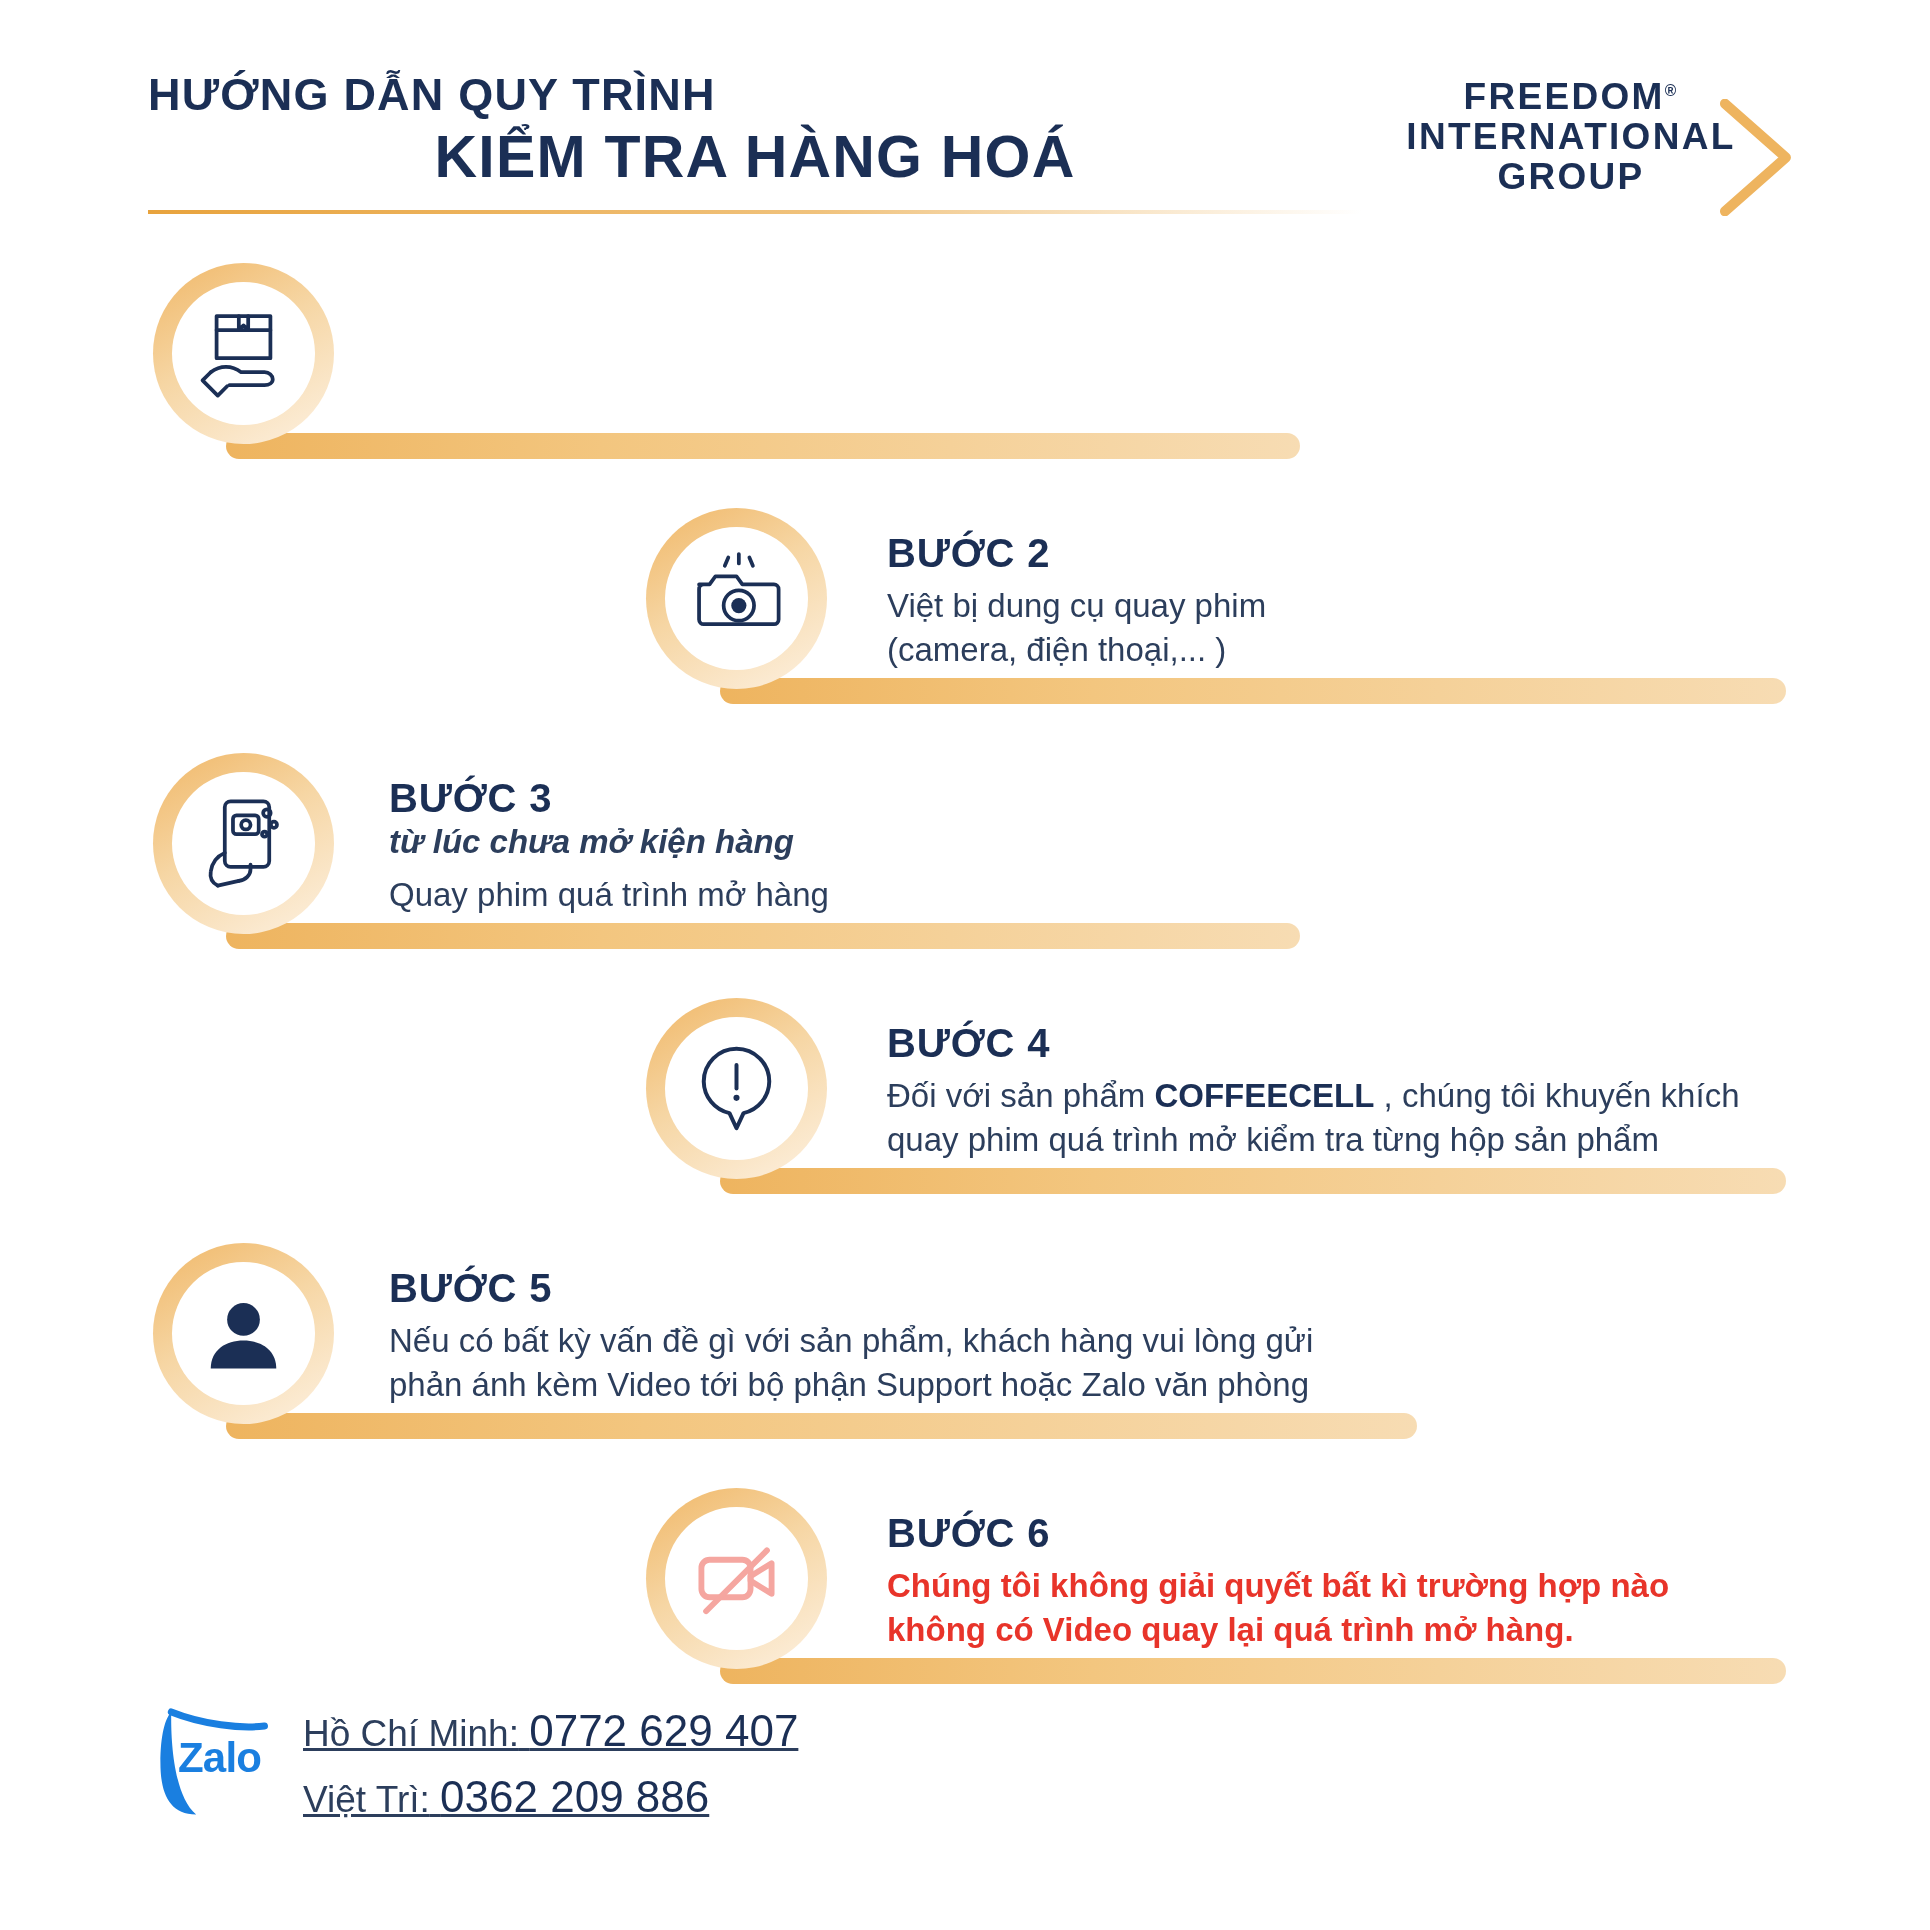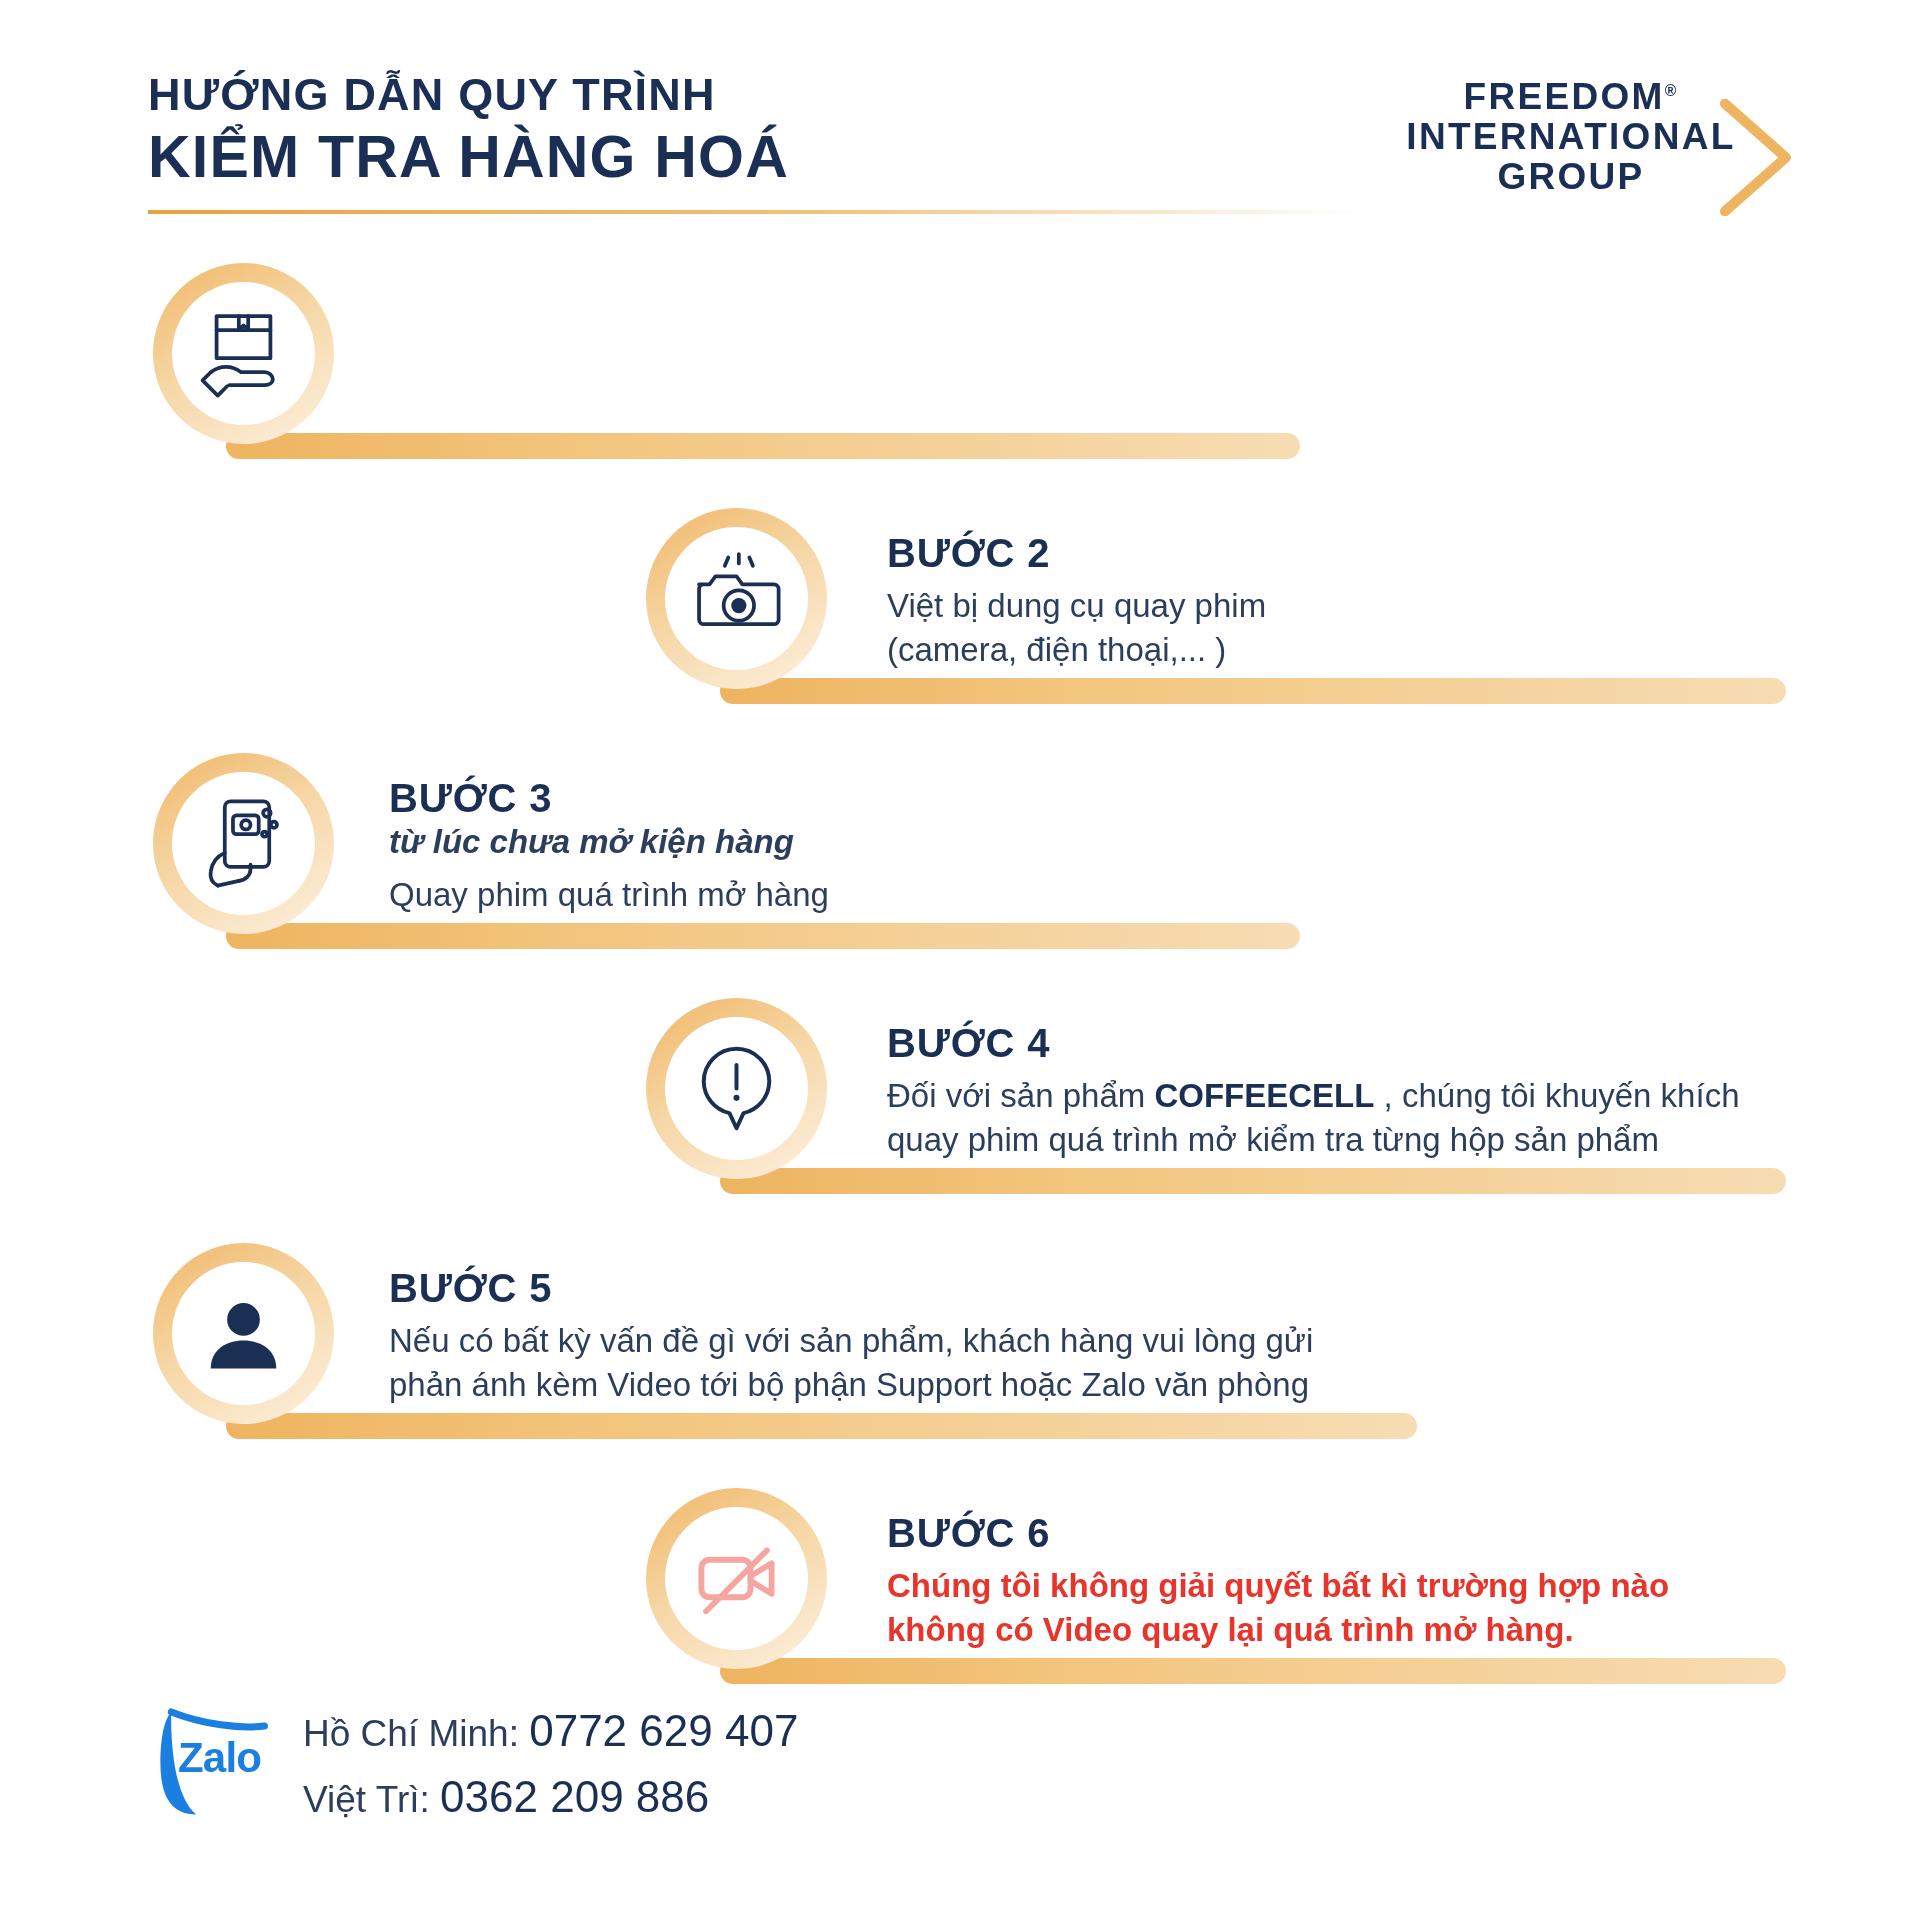--- a/index.html
+++ b/index.html
@@ -36,20 +36,21 @@
     color: #1b2f55;
     line-height: 1.1;
   }
   .title-line2 {
     font-size: 59px;
     font-weight: bold;
     letter-spacing: 1.2px;
     color: #1b2f55;
     line-height: 1.15;
     margin-top: 4.7px;
+    text-align: center;
   }
   .title-rule {
     margin-top: 18.7px;
     width: 1214px;
     height: 3.9px;
     background: linear-gradient(to right, #e8a33d 0%, #f0c27c 55%, #ffffff 100%);
   }
 
   .logo {
     position: absolute;
@@ -197,20 +198,21 @@
     letter-spacing: -0.8px;
   }
   .contact {
     margin-left: 23px;
   }
   .contact-row {
     font-size: 37px;
     color: #2c3e5c;
     line-height: 1.5;
     white-space: nowrap;
+    text-decoration: underline;
   }
   .contact-row .num {
     font-size: 44px;
     color: #1b2f55;
   }
 </style>
 </head>
 <body>
 
 <div class="header">

